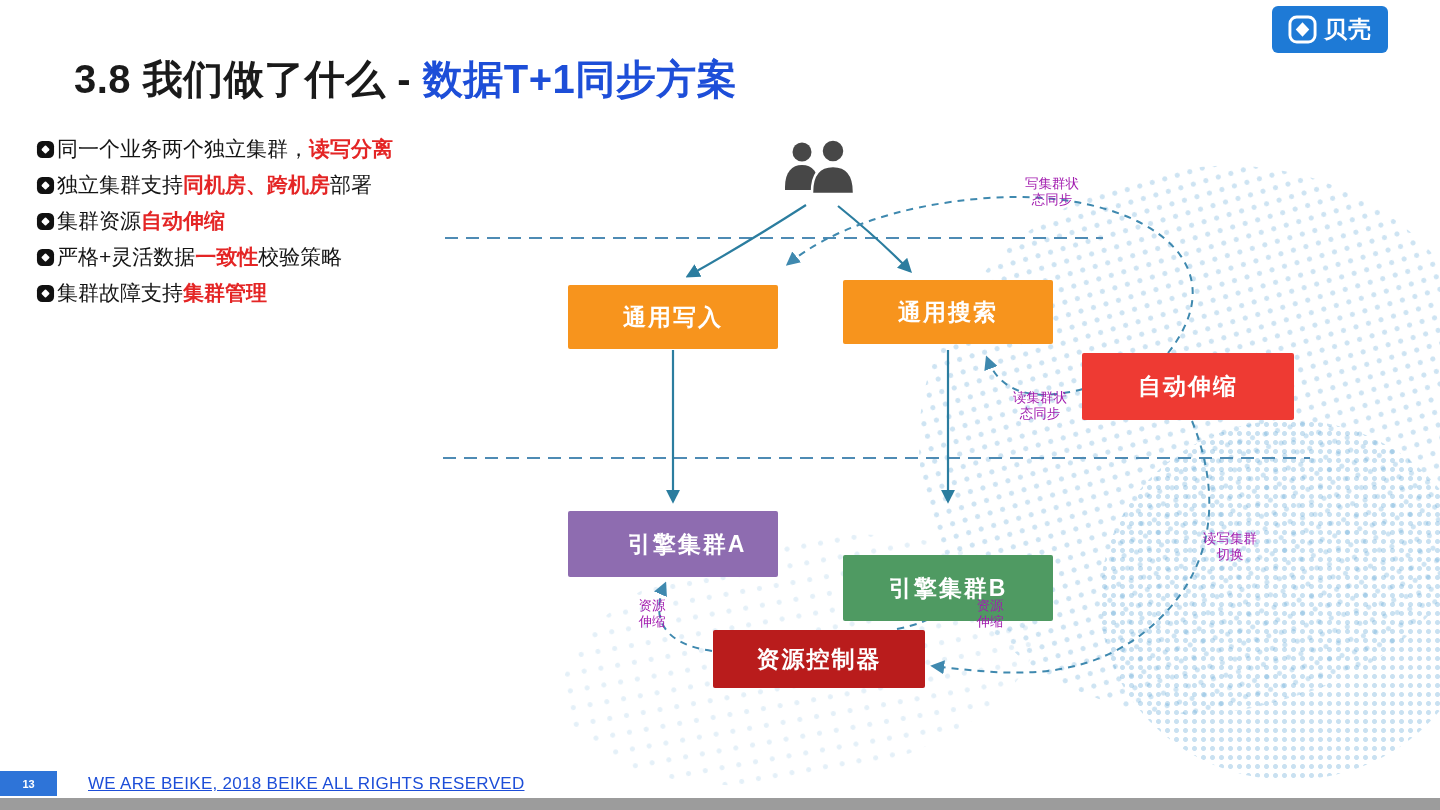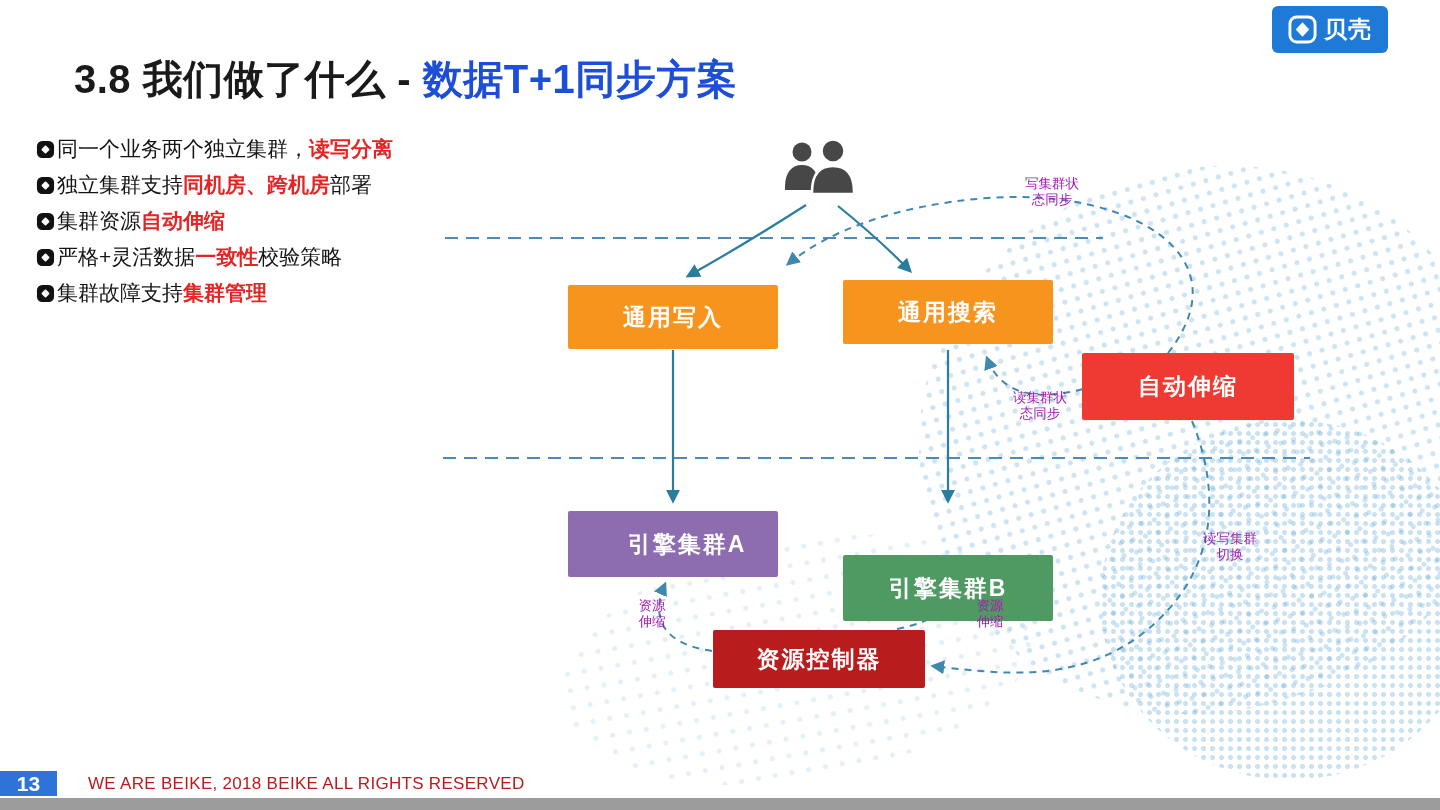--- a/index.html
+++ b/index.html
@@ -76,26 +76,26 @@
     position:absolute; left:1272px; top:6px; width:116px; height:47px; z-index:5;
     background:#1E7AD6; border-radius:6px;
     display:flex; align-items:center; justify-content:center; gap:7px;
   }
   .logo-mark svg { width:29px; height:29px; display:block; }
   .logo-text { color:#fff; font-size:23px; font-weight:bold; letter-spacing:1px; }
 
   
   .page-badge {
     position:absolute; left:0; top:771px; width:57px; height:25px; z-index:4;
-    background:#2E74D8; color:#fff; font-size:21px; font-weight:bold;
+    background:#2E74D8; color:#fff; font-size:11px; font-weight:bold;
     display:flex; align-items:center; justify-content:center;
   }
   .copyright {
     position:absolute; left:88px; top:774px; z-index:4;
-    font-size:17px; color:#b91c1c; letter-spacing:0.3px; white-space:nowrap;
+    font-size:17px; color:#1d4ed8; letter-spacing:0.3px; white-space:nowrap;text-decoration:underline;
   }
   .bottom-bar { position:absolute; left:0; bottom:0; width:100%; height:12px; background:#9C9C9C; z-index:4; }
 </style>
 </head>
 <body>
 
 <div class="slide">
 
   <div class="dots dots-a"></div>
   <div class="dots dots-b"></div>

